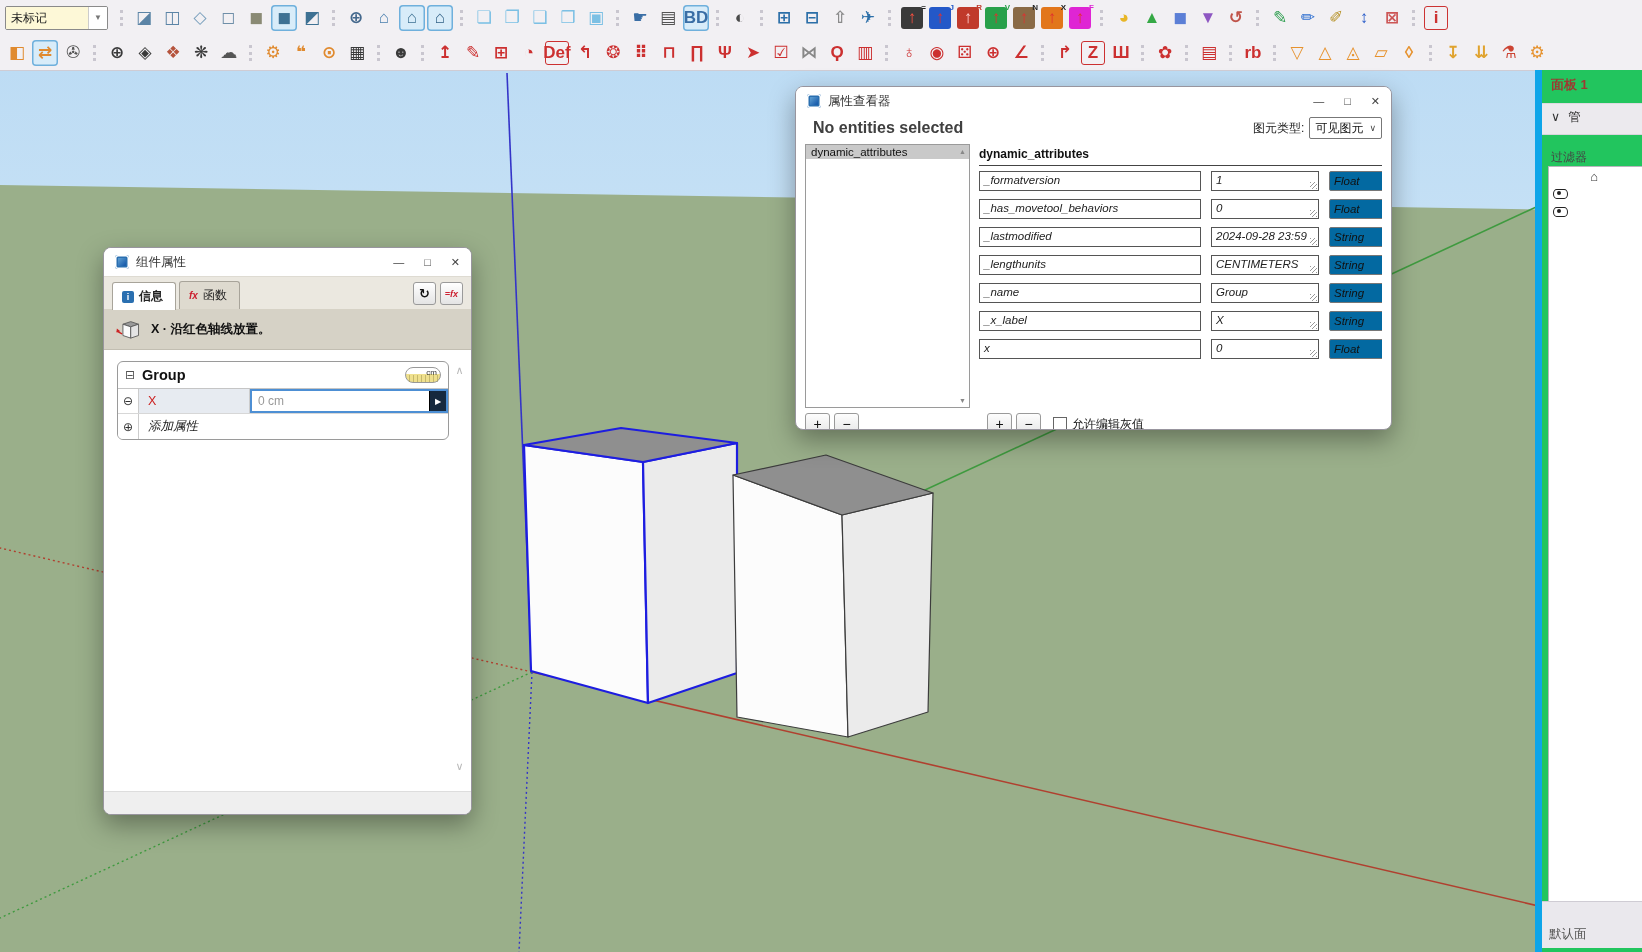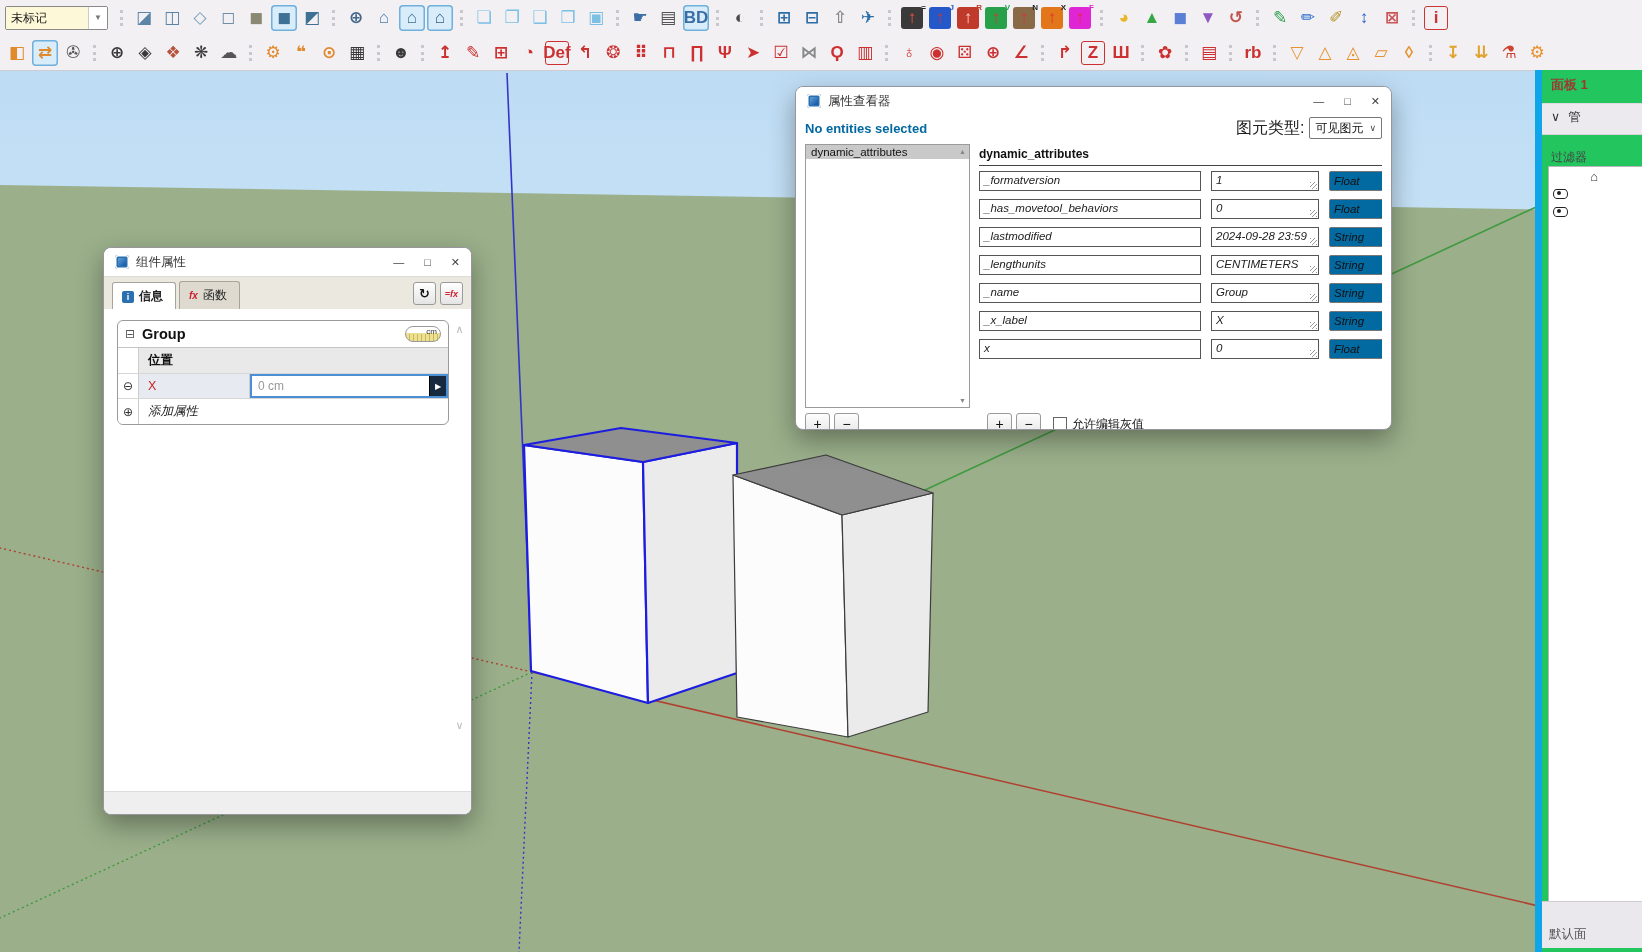--- a/index.html
+++ b/index.html
@@ -66,22 +66,22 @@
     font-family:inherit;background:transparent;}
   .xarrow{position:absolute;right:0;top:0;bottom:0;width:16px;background:#16293e;color:#fff;
     display:flex;align-items:center;justify-content:center;font-size:8px;border-left:1px solid #000;}
   .addlabel{flex:1;font-size:12.5px;font-style:italic;color:#222;padding:4px 9px;}
   .cd-scroll{position:absolute;right:5px;top:14px;bottom:30px;width:13px;display:flex;flex-direction:column;
     justify-content:space-between;align-items:center;color:#b9b9b9;font-size:11px;}
   .cd-footer{position:absolute;left:0;right:0;bottom:0;height:22px;background:#efefef;border-top:1px solid #ddd;}
   
   #attrDlg{left:795px;top:86px;width:595px;height:342px;z-index:21;}
   .av-status{display:flex;align-items:center;padding:2px 9px 5px;}
-  .av-status-text{font-weight:bold;font-size:13px;color:#0369a1;}
-  .av-type-label{margin-left:auto;font-size:16px;color:#222;padding-right:5px;}
+  .av-status-text{font-weight:bold;font-size:16px;color:#404040;margin-left:8px;}
+  .av-type-label{margin-left:auto;font-size:12px;color:#222;padding-right:5px;}
   .av-select{border:1px solid #777;border-radius:2px;background:#fff;font-size:12px;color:#111;
     display:flex;align-items:center;gap:6px;padding:1px 5px;height:18px;}
   .av-select .chev{font-size:9px;color:#444;}
   .av-body{display:flex;padding:0 9px;height:264px;}
   .av-list{width:163px;min-width:163px;border:1px solid #9a9a9a;position:relative;font-size:11.5px;background:#fff;}
   .av-list-item{padding:1px 5px;color:#111;}
   .av-list-item.selected{background:#c9c9c9;}
   .av-list .sup{position:absolute;right:3px;top:3px;font-size:7px;color:#888;}
   .av-list .sdn{position:absolute;right:3px;bottom:3px;font-size:7px;color:#888;}
   .av-detail{flex:1;margin-left:9px;overflow:hidden;}
@@ -631,30 +631,36 @@
     </div>
     <div class="cd-tab">
       <span class="tab-fx">fx</span>
       <span>函数</span>
     </div>
     <div class="cd-minis">
       <span class="cd-mini">↻</span>
       <span class="cd-mini fx">=fx</span>
     </div>
   </div>
+  <div class="cd-desc">
+    <svg class="mini-cube" viewBox="0 0 30 27">
+      <polygon points="8,8 17,5 26,8 17,11" fill="#9a9a9a" stroke="#555" stroke-width="1"></polygon>
+      <polygon points="8,8 17,11 17,24 8,21" fill="#fbfbfb" stroke="#555" stroke-width="1"></polygon>
+      <polygon points="17,11 26,8 26,21 17,24" fill="#e4e4e4" stroke="#555" stroke-width="1"></polygon>
+      <path d="M1,16 L7,19" stroke="#c22" stroke-width="1.6"></path>
+      <path d="M1,13 l-0.5,4.5 L5,16" fill="#c22"></path>
+    </svg>
+    <span class="cd-desc-text">X · 沿红色轴线放置。</span>
+  </div>
   <div class="cd-body">
     <div class="panel">
       <div class="panel-head">
         <span class="collapse-g">⊟</span>
         <span class="group-name">Group</span>
         <span class="badge-cm">cm</span>
-      </div>
-      <div class="prow">
-        <span class="gutter"></span>
-        <span class="sec-label">位置</span>
       </div>
       <div class="prow">
         <span class="gutter">⊖</span>
         <span class="xlabel">X</span>
         <span class="xinput">
           <input value="0 cm" style="">
           <span class="xarrow">▶</span>
         </span>
       </div>
       <div class="prow" style="border-bottom:none">

